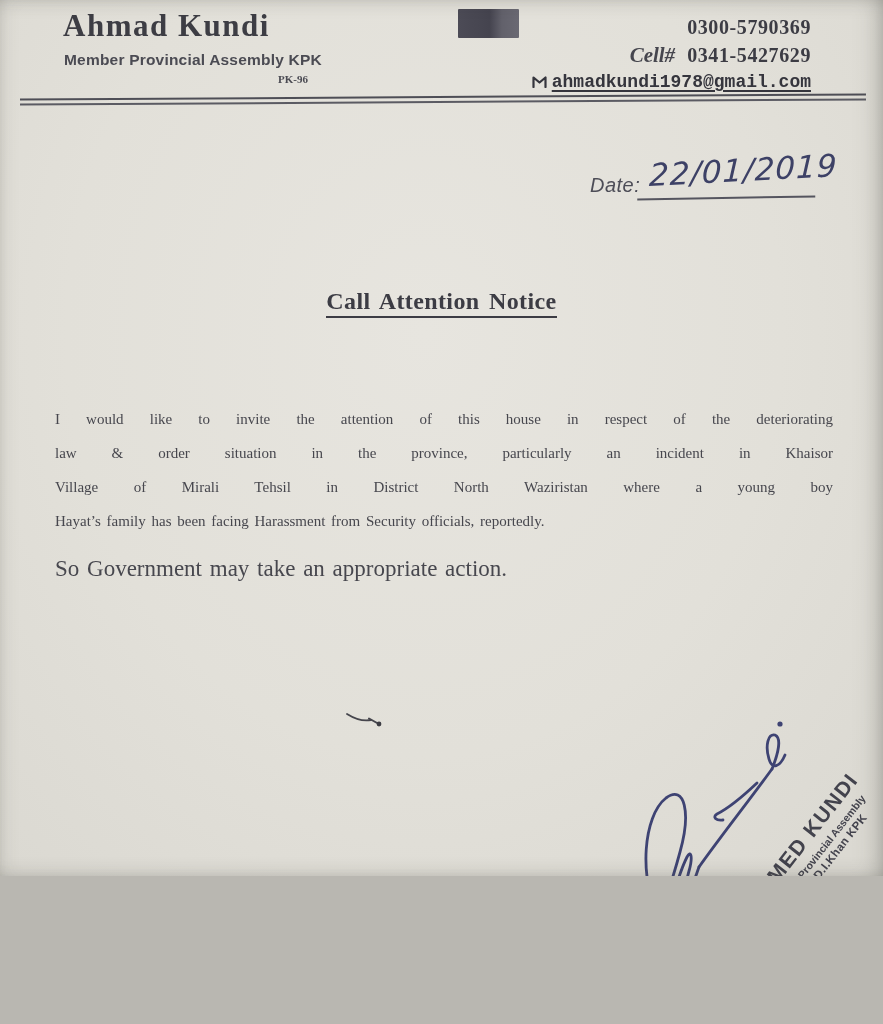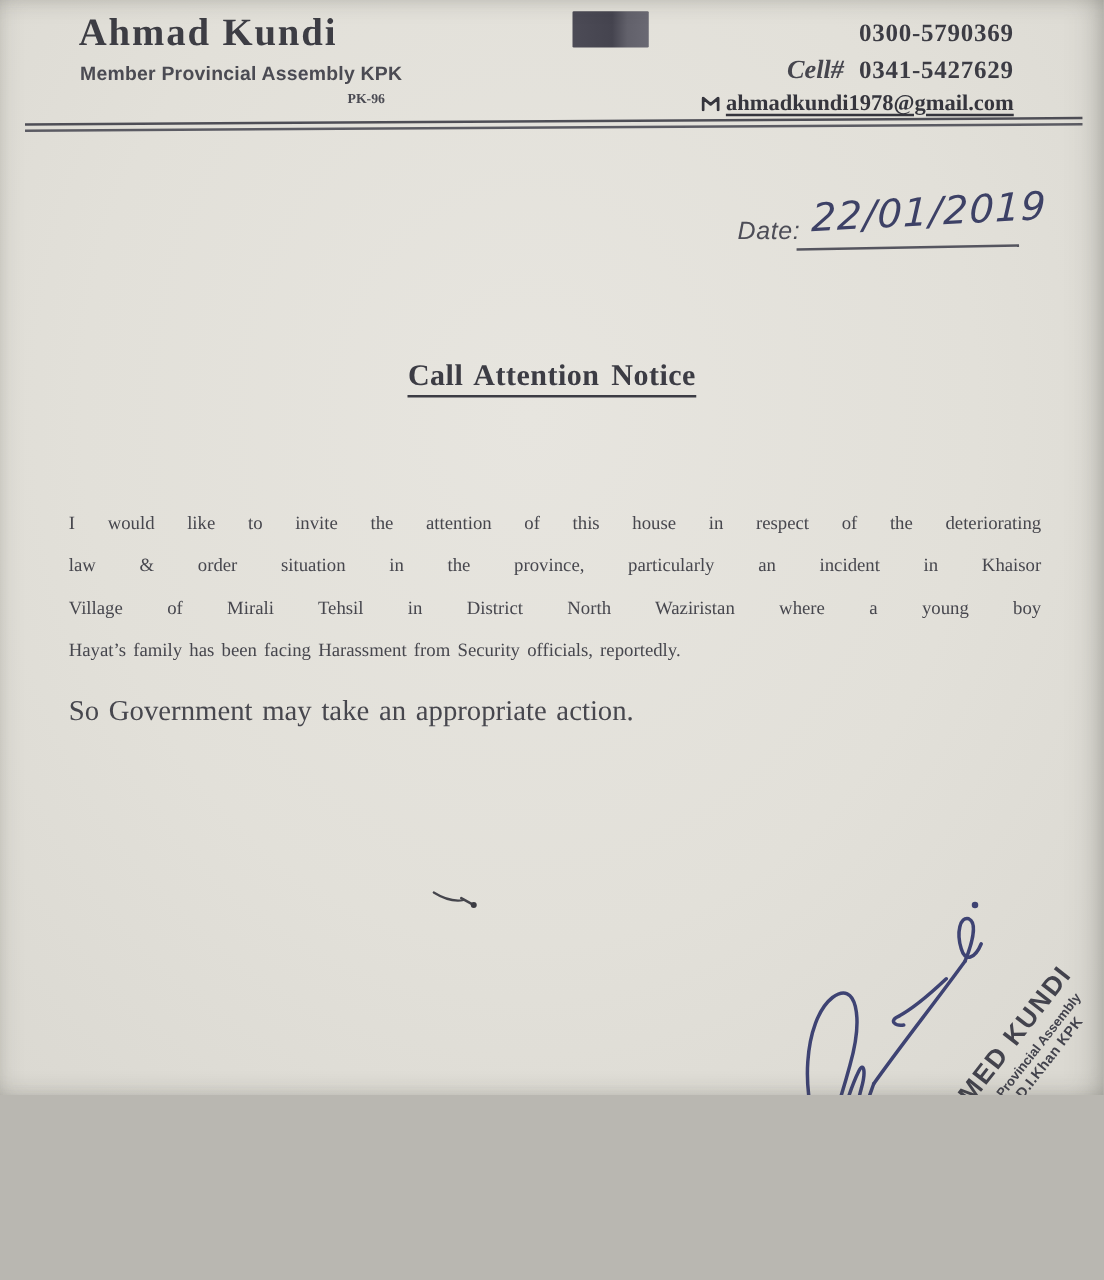--- a/index.html
+++ b/index.html
@@ -48,21 +48,21 @@
   .phone-main{
     font-size:20px;font-weight:bold;color:#3c3c44;letter-spacing:.6px;
   }
   .cell-line{margin-top:4px;font-size:20px;font-weight:bold;color:#3c3c44;letter-spacing:.6px;}
   .cell-label{
     font-style:italic;font-size:21px;font-weight:bold;
     margin-right:12px;letter-spacing:0;color:#46464e;
   }
   .email-line{
     margin-top:4px;
-    font-family:Liberation Serif, serif;font-weight:bold;
+    font-family:Liberation Mono, monospace;font-weight:bold;
     font-size:18px;color:#35353d;
   }
   .email-text{
     text-decoration:underline;
     text-decoration-thickness:2px;text-underline-offset:3px;
   }
   .envelope{display:inline-block;margin-right:5px;position:relative;top:1px;}
   .rule{
     position:absolute;left:20px;top:96px;width:846px;height:3px;
     border-top:2.5px solid #4e4e56;border-bottom:2px solid #5b5b63;

